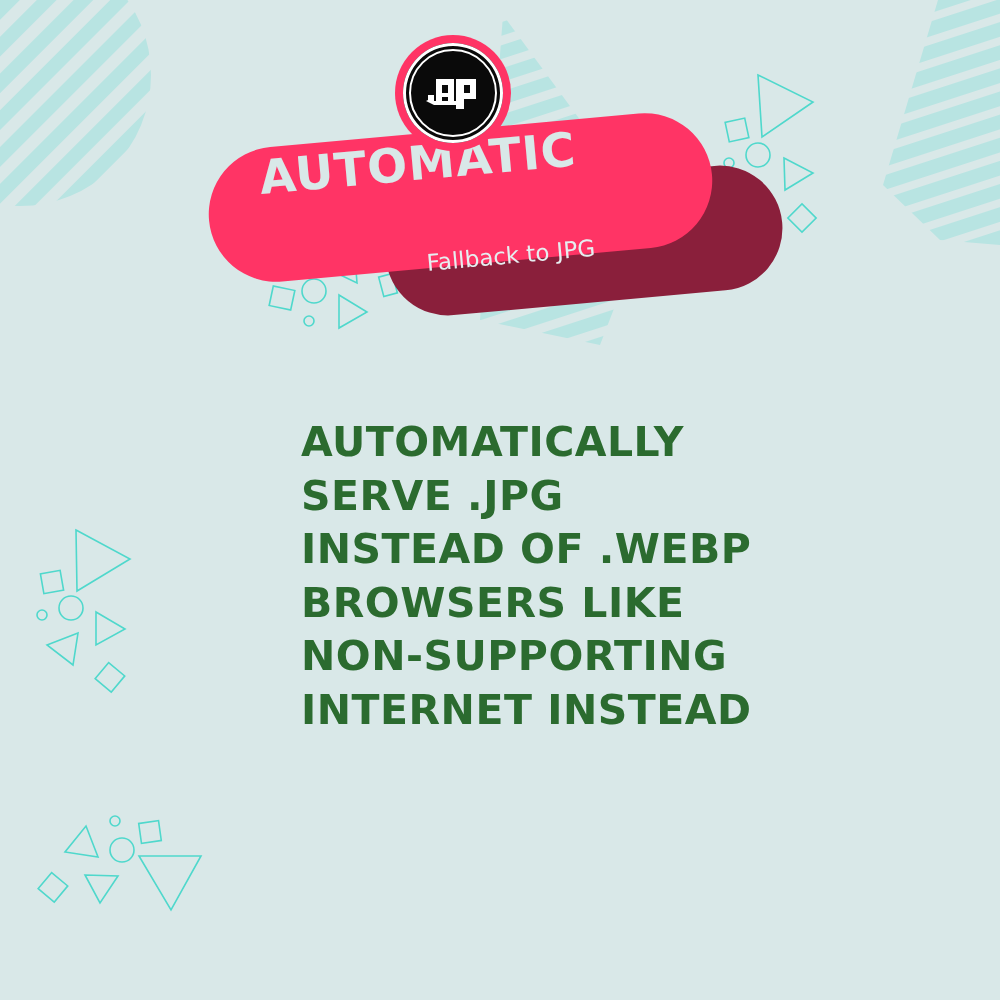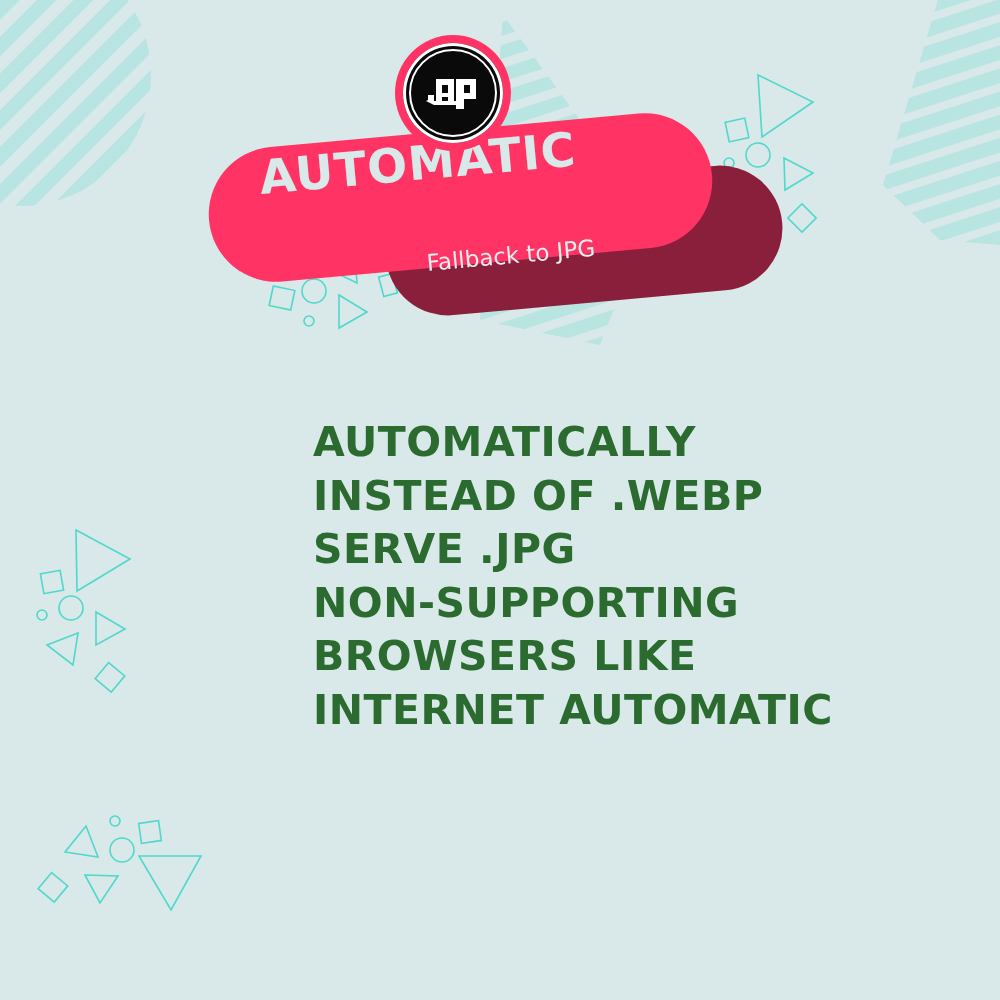--- a/index.html
+++ b/index.html
@@ -66,21 +66,21 @@
       display: flex; align-items: center; justify-content: center;
       box-shadow: 0 0 0 3px #ffffff inset;
       position: relative;
     }
     .logo::after {
       content: ""; position: absolute; inset: 6px;
       border-radius: 50%; border: 2px solid #ffffff;
     }
     .body-text {
       position: absolute;
-      left: 313px; top: 416px;
+      left: 301px; top: 416px;
       margin: 0; padding: 0;
       z-index: 6;
     }
     .body-line {
       display: block;
       font-family: "DejaVu Sans", sans-serif;
       font-weight: bold;
       font-size: 41px;
       line-height: 53.6px;
       color: #2b6b2f;
@@ -171,18 +171,18 @@
 
         <polygon points="2,28 10,24 10,32"></polygon>
         <rect x="10" y="28" width="30" height="4"></rect>
       </g>
     </svg>
   </div>
 </div>
 
 <div class="body-text">
   <span class="body-line">AUTOMATICALLY</span>
+  <span class="body-line">SERVE .JPG</span>
   <span class="body-line">INSTEAD OF .WEBP</span>
-  <span class="body-line">SERVE .JPG</span>
+  <span class="body-line">BROWSERS LIKE</span>
   <span class="body-line">NON-SUPPORTING</span>
-  <span class="body-line">BROWSERS LIKE</span>
-  <span class="body-line">INTERNET AUTOMATIC</span>
+  <span class="body-line">INTERNET INSTEAD</span>
 </div>
 
 </body></html>

